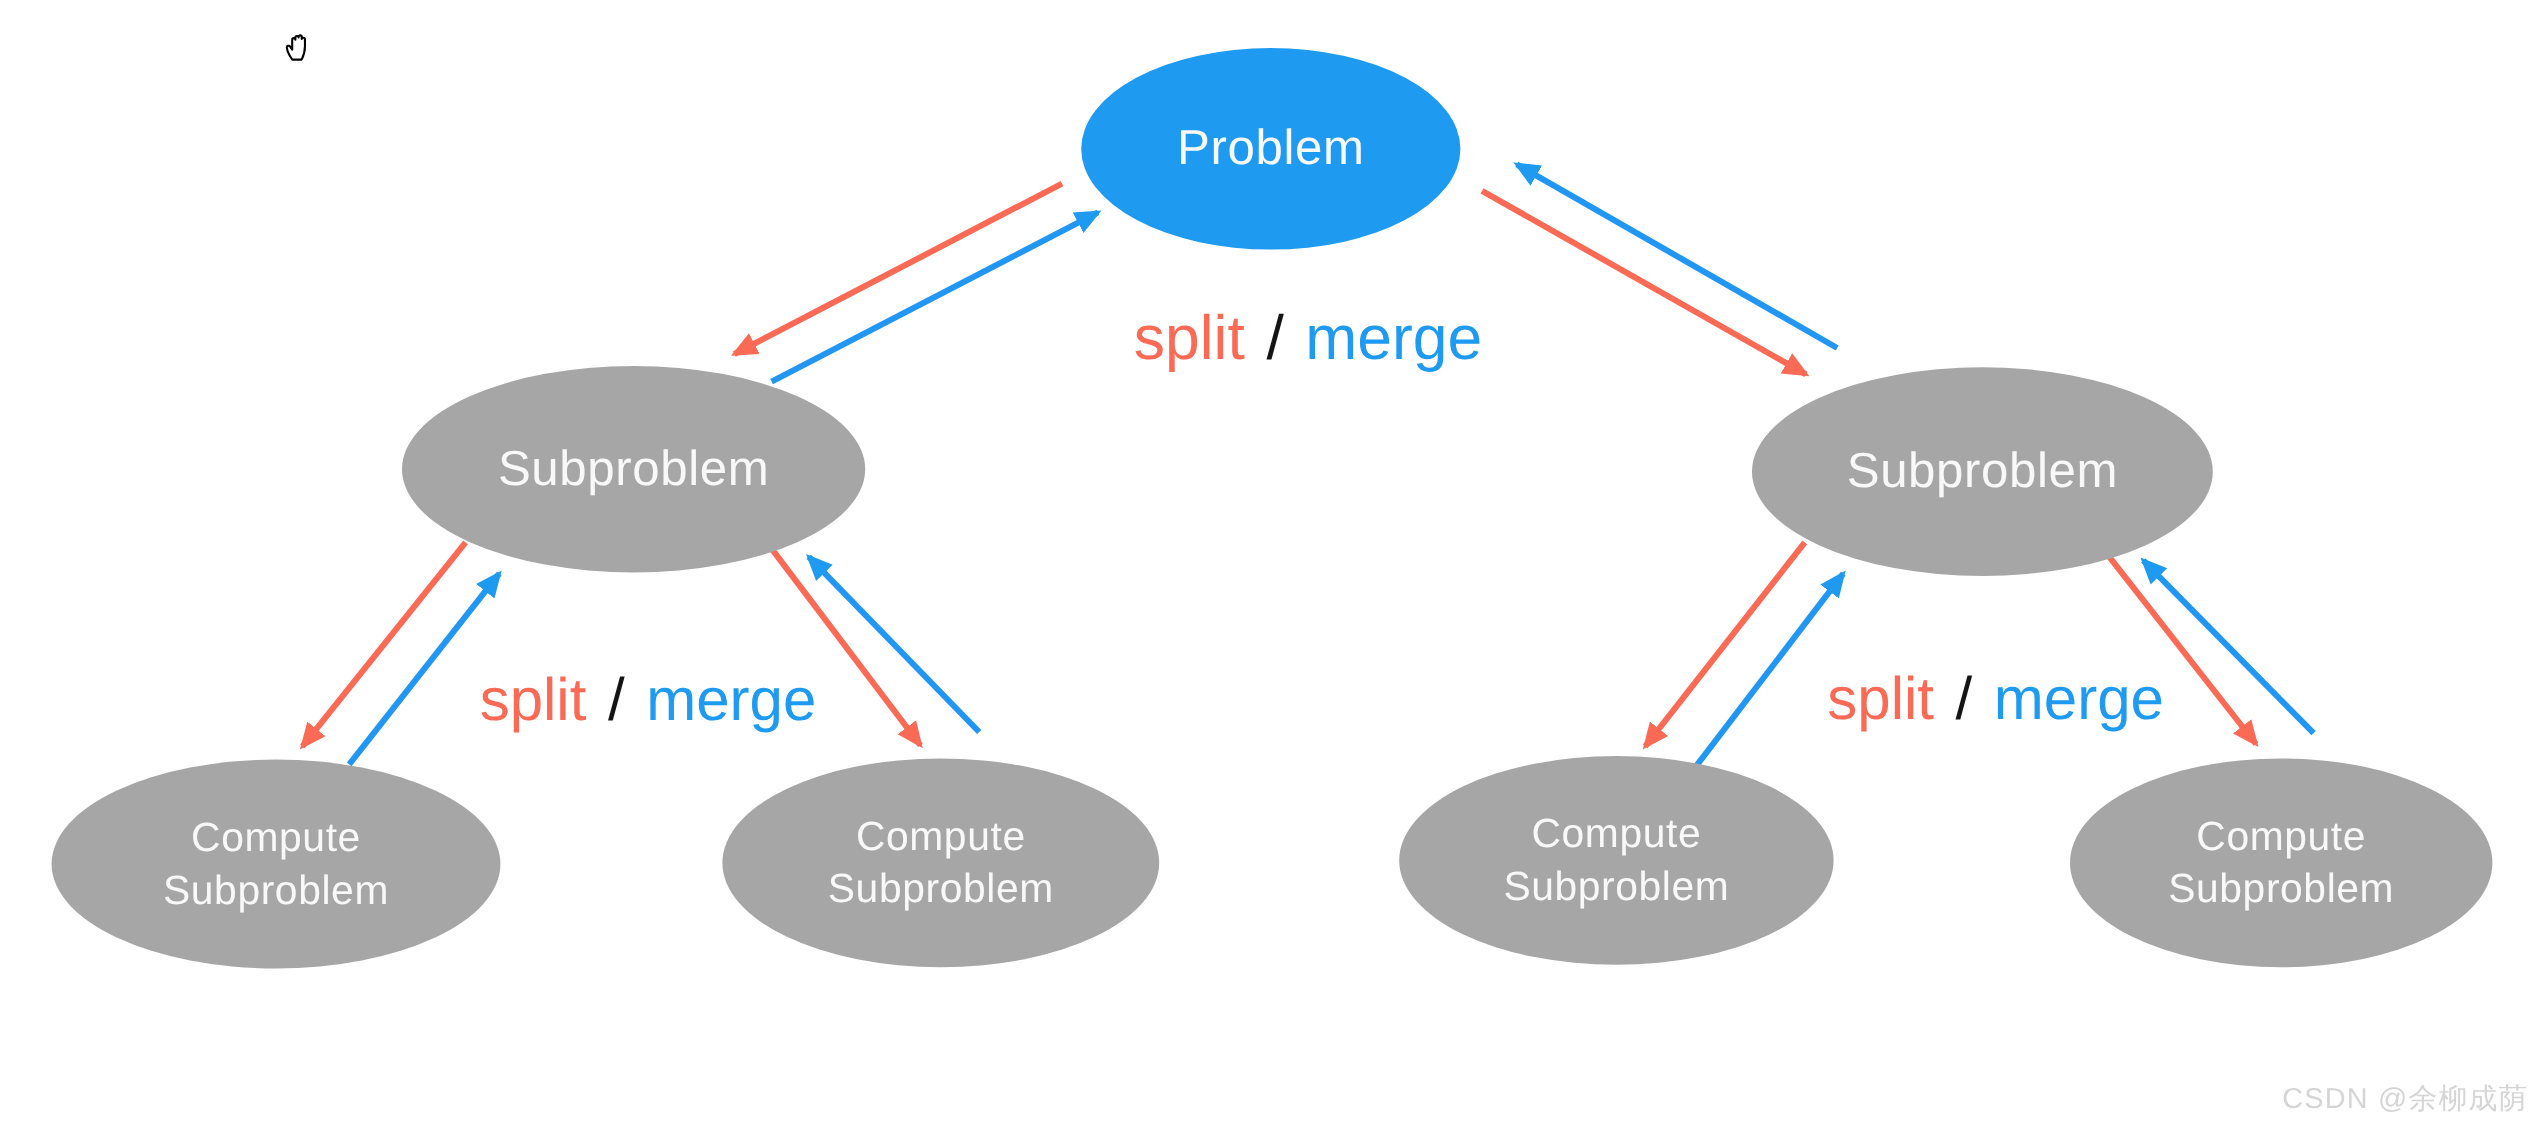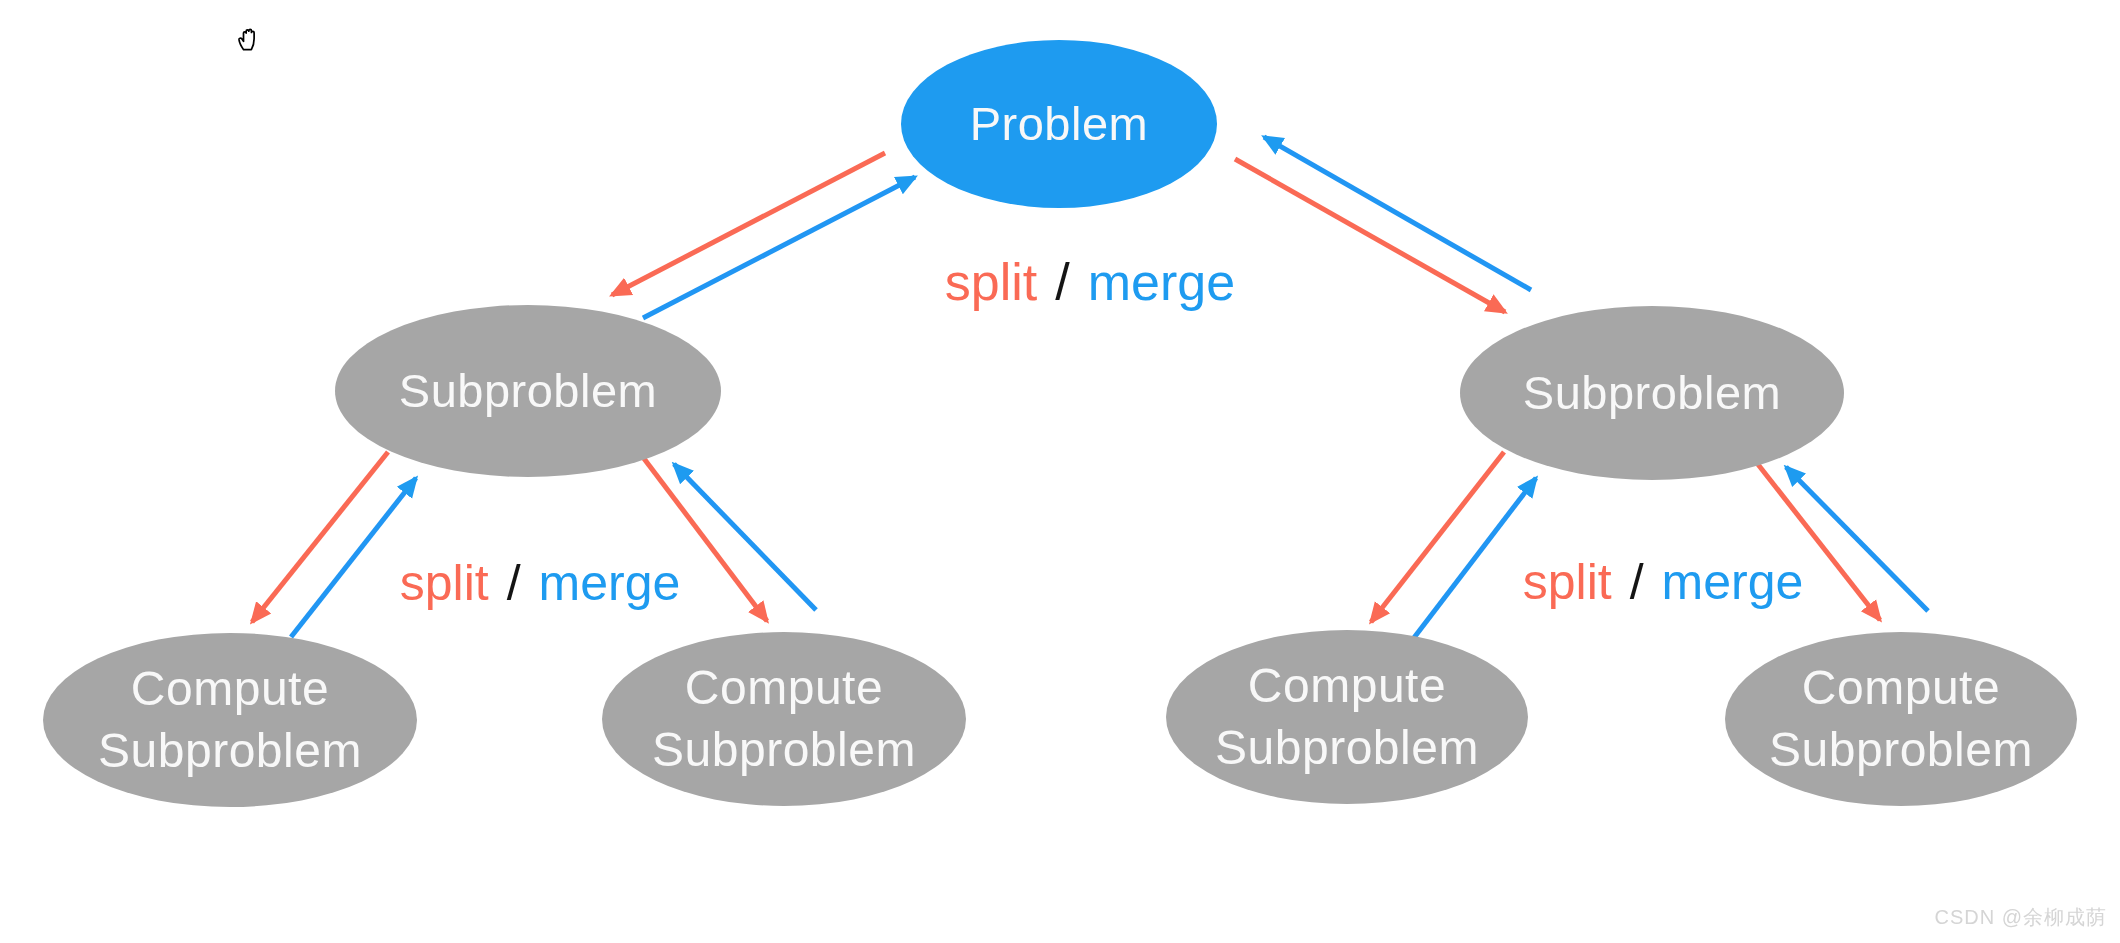--- a/index.html
+++ b/index.html
@@ -21,26 +21,26 @@
   .node {
     position: absolute;
     border-radius: 50%;
     display: flex;
     align-items: center;
     justify-content: center;
     text-align: center;
     color: #f8f8f8;
     white-space: pre-line;
     background: var(--gray);
-    font-size: 47px;
+    font-size: 41px;
     line-height: 1.3;
     letter-spacing: 0.5px;
   }
   .node.root { background: var(--blue); }
-  .node.leaf { font-size: 48px; }
+  .node.leaf { font-size: 34px; }
   .edge-label {
     position: absolute;
     transform: translate(-50%, -50%);
     display: flex;
     align-items: flex-start;
     gap: 18px;
     font-weight: 400;
     white-space: nowrap;
   }
   .edge-label .split { color: var(--red); }
@@ -48,21 +48,21 @@
   .edge-label .merge { color: var(--blue); }
   #cursor {
     position: absolute;
     left: 234px;
     top: 22px;
   }
   #watermark {
     position: absolute;
     right: 13px;
     bottom: 12px;
-    font-size: 20px;
+    font-size: 24px;
     color: #d5d5d5;
     letter-spacing: 1px;
   }
 </style>
 </head>
 <body>
 
 <div id="stage" style="--blue: #1E9BF0; --gray: #A6A6A6; --red: #FA6A55;">
 
   <svg id="arrow-layer" viewBox="0 0 2120 943" xmlns="http://www.w3.org/2000/svg">

